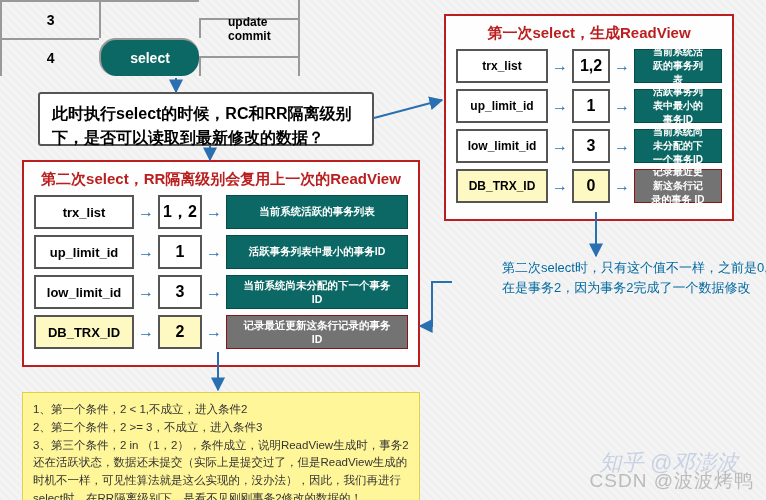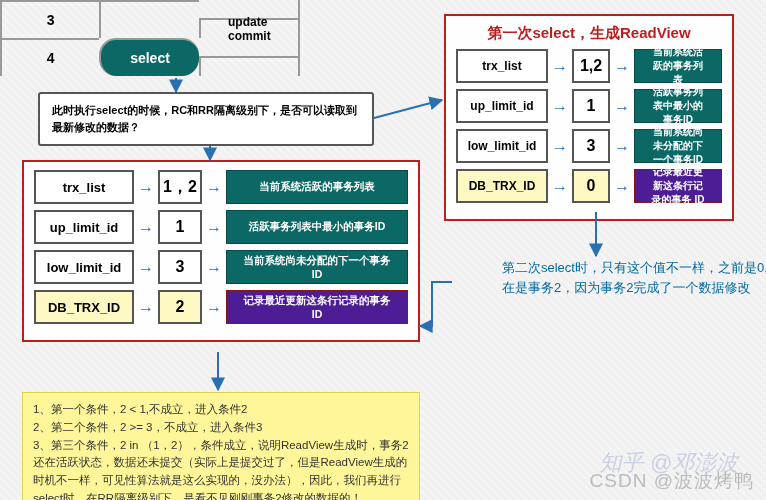--- a/index.html
+++ b/index.html
@@ -30,21 +30,21 @@
     font-weight: bold; font-size: 14px;
   }
   .top-table .c1 { width: 100px; }
   .top-table .c2 { width: 100px; }
   .top-table .c3 { width: 100px; margin-top: 18px; }
   .teal { background: #0b6864; color: #fff; border-radius: 17px; }
   .question-box {
     top: 92px; left: 38px; width: 336px; height: 54px;
     border: 2px solid #555; border-radius: 3px;
     background: #fff;
-    padding: 8px 12px; font-weight: bold; font-size: 11px;
+    padding: 8px 12px; font-weight: bold; font-size: 16px;
     line-height: 1.5;
   }
   .rv-box {
     border: 2.5px solid #bb1e1e;
     background: rgba(255,255,255,0.9);
     padding: 8px 10px 10px;
   }
   .rv-box .title {
     color: #bb1e1e; font-weight: bold; font-size: 15px;
     text-align: center; margin-bottom: 6px;
@@ -59,21 +59,21 @@
   .rv-val  { width: 44px; font-size: 16px; }
   .rv-desc {
     flex: 1; height: 34px;
     background: #0b6864; color: #fff;
     display: flex; align-items: center; justify-content: center;
     font-size: 10.5px; font-weight: bold;
     border: 1px solid #084a47;
     padding: 0 16px; text-align: center;
   }
   .rv-row.hi .rv-cell { background: #fef9c3; }
-  .rv-row.hi .rv-desc { background: #4c1d95; border-color: #8a1515; }
+  .rv-row.hi .rv-desc { background: #737373; border-color: #8a1515; }
   .arr {
     width: 24px; display: flex; align-items: center; justify-content: center;
     color: #2a6fb0; font-size: 16px;
   }
   .rv-left  { top: 160px; left: 22px;  width: 398px; }
   .rv-right { top: 14px;  left: 444px; width: 290px; }
   .rv-right .rv-name { width: 92px; font-size: 12px; }
   .rv-right .rv-val { width: 38px; }
   .rv-right .rv-desc { font-size: 10px; }
   .note {
@@ -146,20 +146,21 @@
         <div class="rv-cell rv-name">DB_TRX_ID</div>
         <div class="arr">→</div>
         <div class="rv-cell rv-val">0</div>
         <div class="arr">→</div>
         <div class="rv-desc">记录最近更新这条行记录的事务 ID</div>
       </div>
     </div>
 </div>
 
 <div class="frame rv-box rv-left">
+  <div class="title">第二次select，RR隔离级别会复用上一次的ReadView</div>
   <div id="rv-left-rows">
       <div class="rv-row">
         <div class="rv-cell rv-name">trx_list</div>
         <div class="arr">→</div>
         <div class="rv-cell rv-val">1，2</div>
         <div class="arr">→</div>
         <div class="rv-desc">当前系统活跃的事务列表</div>
       </div>
       <div class="rv-row">
         <div class="rv-cell rv-name">up_limit_id</div>

